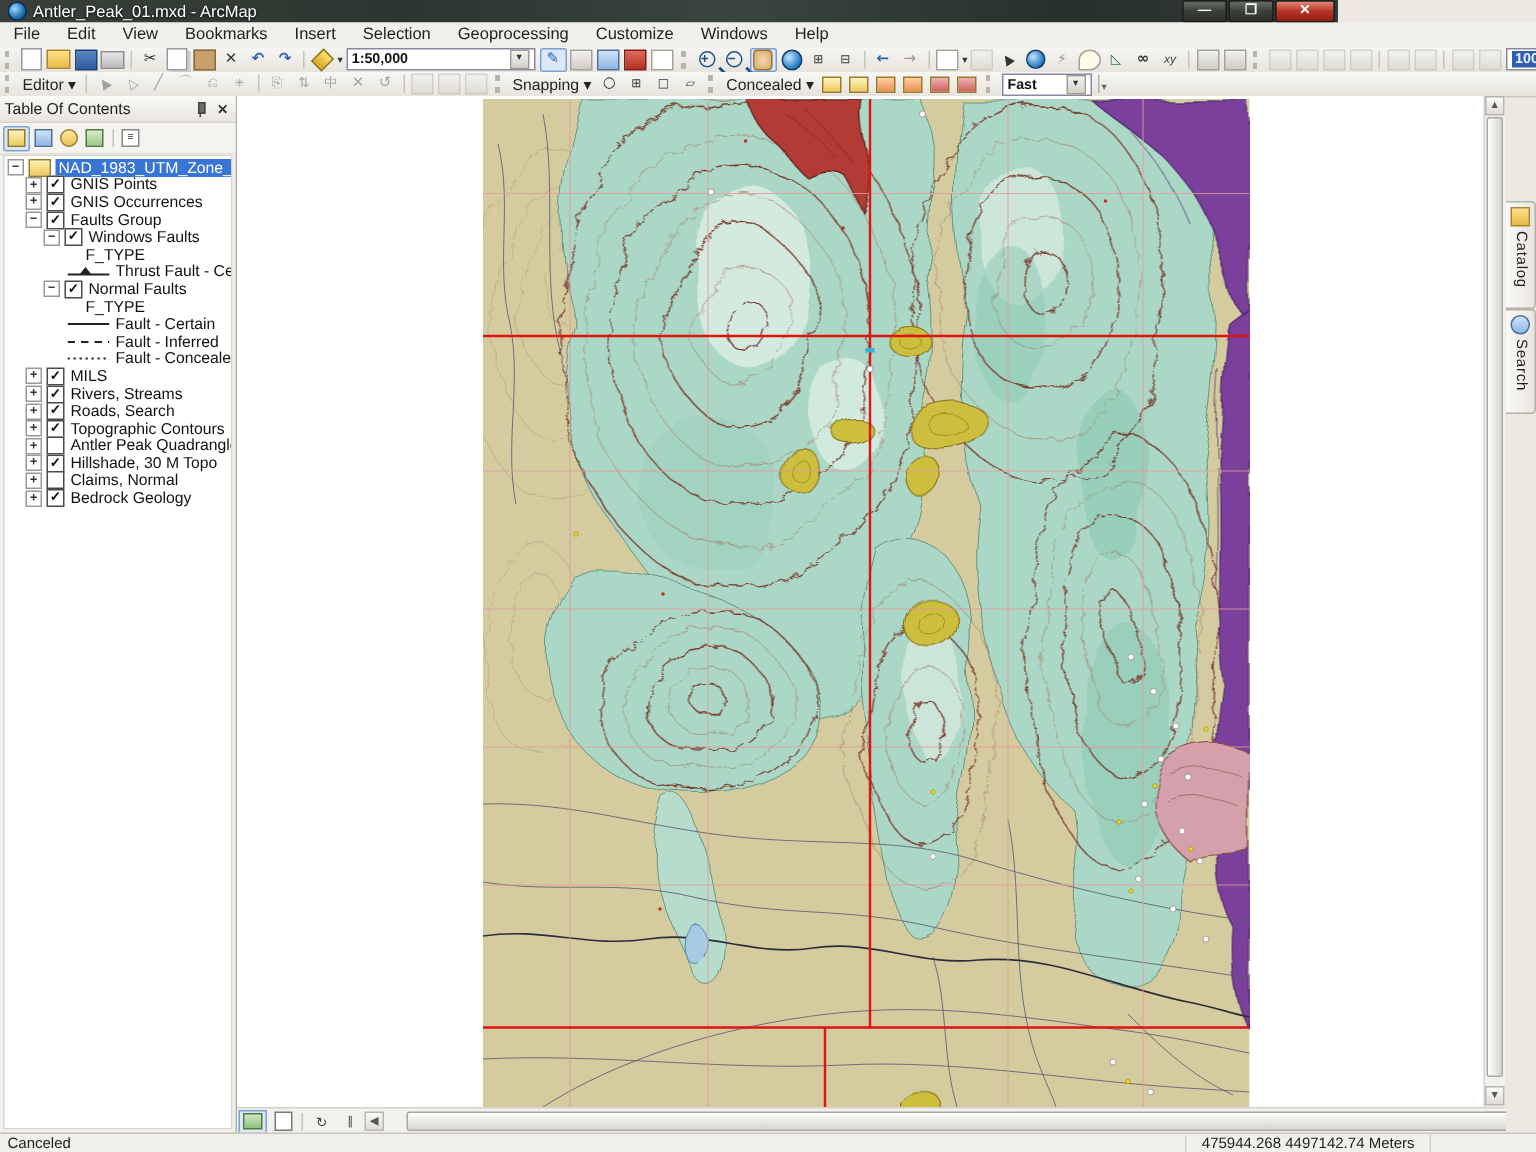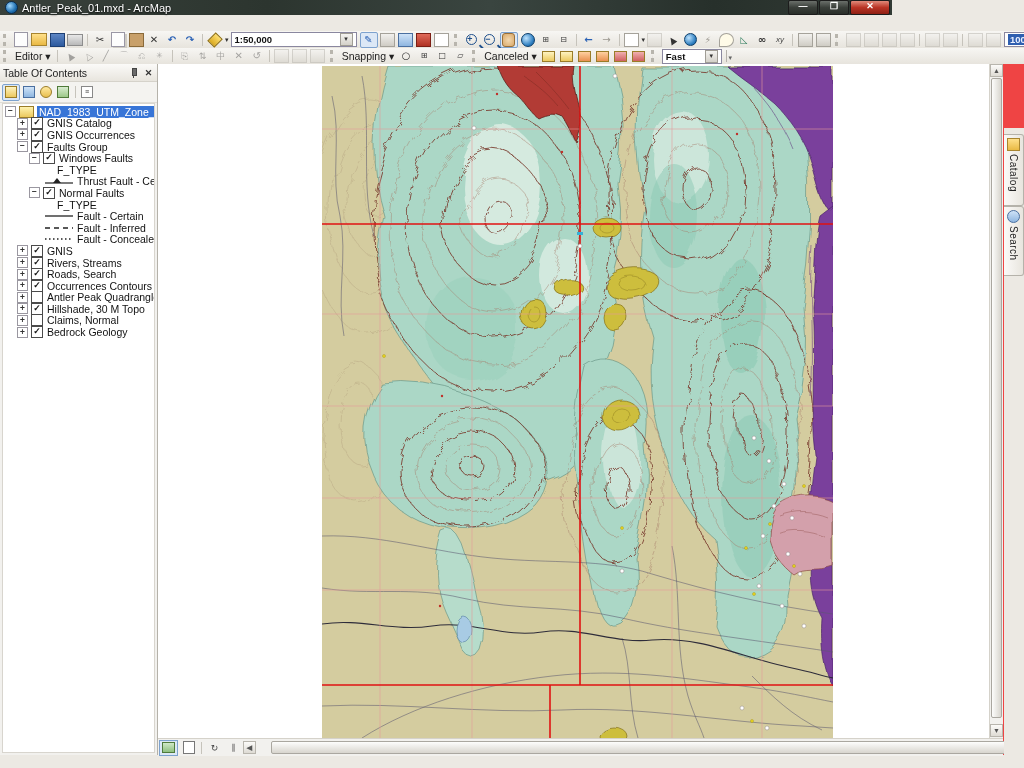--- a/index.html
+++ b/index.html
@@ -54,21 +54,21 @@
     display:flex;align-items:center;font-size:9.5px;color:#111;padding:0 3px;margin:0 2px;flex:0 0 auto;}
   .combo .cv{min-width:20px;font-weight:bold;}
   .combo .drop{width:11px;height:11px;margin-left:3px;background:linear-gradient(#f4f3f0,#d4d1c9);
     border:1px solid #a09d95;font-size:7px;line-height:10px;text-align:center;color:#333;}
   .combo.disabled .cv{background:#2f5fb0;color:#eaf0ff;padding:0 2px;}
   .tblabel{font-size:10.5px;color:#222;padding:0 3px;white-space:nowrap;}
   .dda{font-size:7px;color:#333;margin-left:1px;}
   .ovf{width:7px;height:12px;border-left:1px solid #b5b2aa;margin:0 2px;font-size:7px;color:#666;
     display:flex;align-items:flex-end;justify-content:center;}
   
-  #main{position:absolute;left:0;top:64px;width:1024px;height:691px;background:#ef4444;}
+  #main{position:absolute;left:0;top:64px;width:832px;height:691px;background:#ef4444;}
   
   #toc{position:absolute;left:0;top:0;width:157px;height:691px;background:#f2f1ee;
     border-right:1px solid #b5b2aa;display:flex;flex-direction:column;}
   #toc-header{height:17px;display:flex;align-items:center;font-size:10.5px;color:#222;
     padding:0 3px;background:linear-gradient(#fbfaf8,#e8e5de);border-bottom:1px solid #d5d2ca;}
   #toc-header .hicons{margin-left:auto;display:flex;align-items:center;}
   .pin{width:9px;height:9px;position:relative;margin-right:5px;}
   .pin::before{content:"";position:absolute;left:3px;top:0;width:3px;height:6px;background:#6a6a6a;border:1px solid #444;}
   .pin::after{content:"";position:absolute;left:4px;top:7px;width:1px;height:3px;background:#444;}
   .tocx{font-size:9px;color:#333;width:11px;text-align:center;}
@@ -135,20 +135,32 @@
   <div id="titlebar">
     <span class="app-icon"></span>
     <span id="title-text">Antler_Peak_01.mxd - ArcMap</span>
     <span id="winbtns">
       <b class="wb">—</b>
       <b class="wb">❐</b>
       <b class="wb close">✕</b>
     </span>
   </div>
 
+  <div id="menubar">
+    <span>File</span>
+    <span>Edit</span>
+    <span>View</span>
+    <span>Bookmarks</span>
+    <span>Insert</span>
+    <span>Selection</span>
+    <span>Geoprocessing</span>
+    <span>Customize</span>
+    <span>Windows</span>
+    <span>Help</span>
+  </div>
 
   <div id="tb1" class="tb">
     <span class="grip"></span>
     <span class="ic">
         <i class="ic-doc"></i>
       </span>
     <span class="ic">
         <i class="ic-folder"></i>
       </span>
     <span class="ic">
@@ -294,21 +306,21 @@
     <span class="ic dis">
         <i class="ic-chip"></i>
       </span>
     <span class="grip"></span>
     <span class="tblabel"><span>Snapping</span> ▾</span>
     <span class="ic glyph">○</span>
     <span class="ic glyph" style="font-size:8px;">⊞</span>
     <span class="ic glyph" style="font-size:8px;">□</span>
     <span class="ic glyph" style="font-size:8px;">▱</span>
     <span class="grip"></span>
-    <span class="tblabel"><span>Canceled</span> ▾</span>
+    <span class="tblabel"><span>Concealed</span> ▾</span>
     <span class="ic">
         <i class="mini" style="width:11px;height:9px;"></i>
       </span>
     <span class="ic">
         <i class="mini" style="width:11px;height:9px;"></i>
       </span>
     <span class="ic">
         <i class="mini" style="width:11px;height:9px;background:linear-gradient(#ffd0a0,#e89050);"></i>
       </span>
     <span class="ic">
@@ -358,21 +370,21 @@
       </div>
       <div id="toc-tree">
         <div class="trow">
           <b class="exp">−</b>
           <i class="dficon"></i>
           <span class="sel-label">NAD_1983_UTM_Zone_11N</span>
         </div>
         <div class="trow ind1">
             <b class="exp">+</b>
             <b class="cb on"></b>
-            <span>GNIS Catalog</span>
+            <span>GNIS Points</span>
           </div>
         <div class="trow ind1">
             <b class="exp">+</b>
             <b class="cb on"></b>
             <span>GNIS Occurrences</span>
           </div>
         <div class="trow ind1">
             <b class="exp">−</b>
             <b class="cb on"></b>
             <span>Faults Group</span>
@@ -414,36 +426,36 @@
           </div>
         <div class="trow ind3">
           <svg class="sym" width="28" height="8" viewBox="0 0 28 8">
               <path d="M0,4 H28" stroke="#222" stroke-width="1.3" stroke-dasharray="1.5 2.5" fill="none"></path>
             </svg>
           <span>Fault - Concealed</span>
           </div>
         <div class="trow ind1">
             <b class="exp">+</b>
             <b class="cb on"></b>
-            <span>GNIS</span>
+            <span>MILS</span>
           </div>
         <div class="trow ind1">
             <b class="exp">+</b>
             <b class="cb on"></b>
             <span>Rivers, Streams</span>
           </div>
         <div class="trow ind1">
             <b class="exp">+</b>
             <b class="cb on"></b>
             <span>Roads, Search</span>
           </div>
         <div class="trow ind1">
             <b class="exp">+</b>
             <b class="cb on"></b>
-            <span>Occurrences Contours</span>
+            <span>Topographic Contours</span>
           </div>
         <div class="trow ind1">
             <b class="exp">+</b>
             <b class="cb"></b>
             <span>Antler Peak Quadrangle</span>
           </div>
         <div class="trow ind1">
             <b class="exp">+</b>
             <b class="cb on"></b>
             <span>Hillshade, 30 M Topo</span>
@@ -685,13 +697,18 @@
         <i class="ticon ti-cat"></i>
         <span class="vlabel">Catalog</span>
       </div>
       <div class="vtab" style="top:78px;height:62px;">
         <i class="ticon ti-sea"></i>
         <span class="vlabel">Search</span>
       </div>
     </div>
   </div>
 
+  <div id="statusbar">
+    <span id="status-msg">Canceled</span>
+    <span id="status-coords">475944.268 4497142.74 Meters</span>
+    <span id="status-grip"></span>
+  </div>
 </div>
 
 </body></html>

